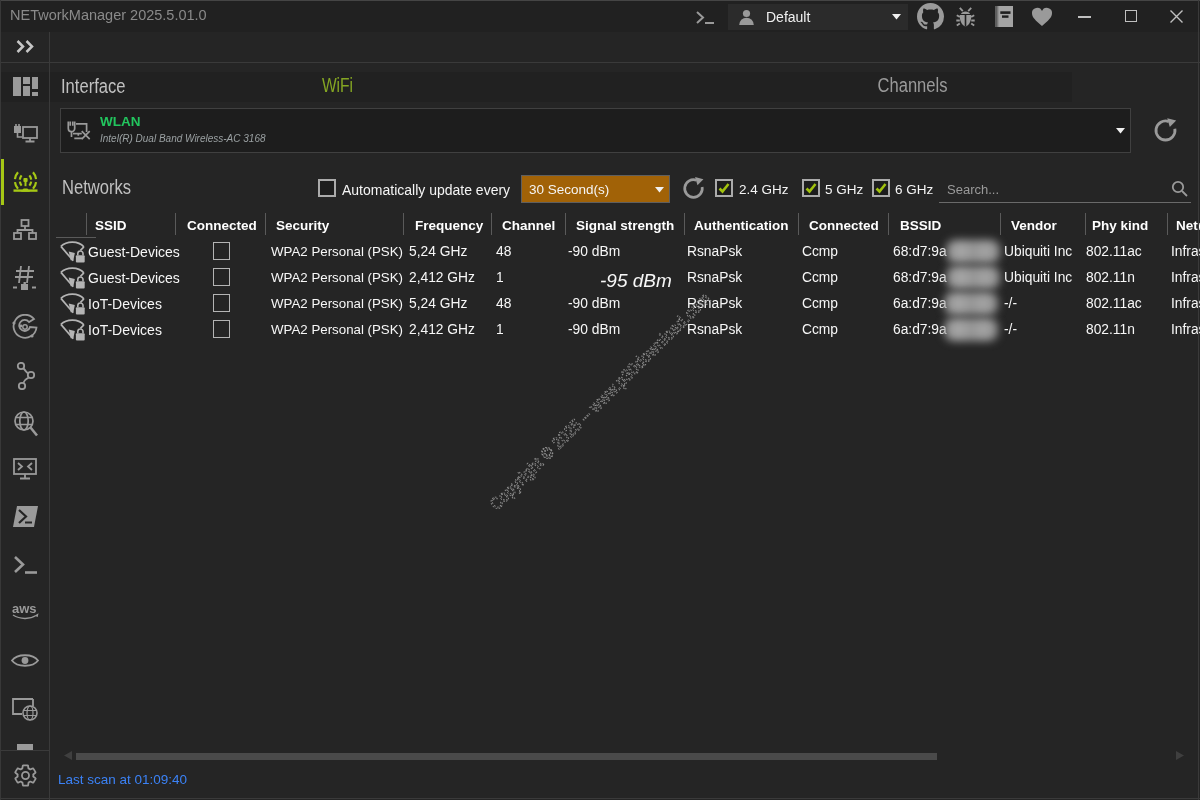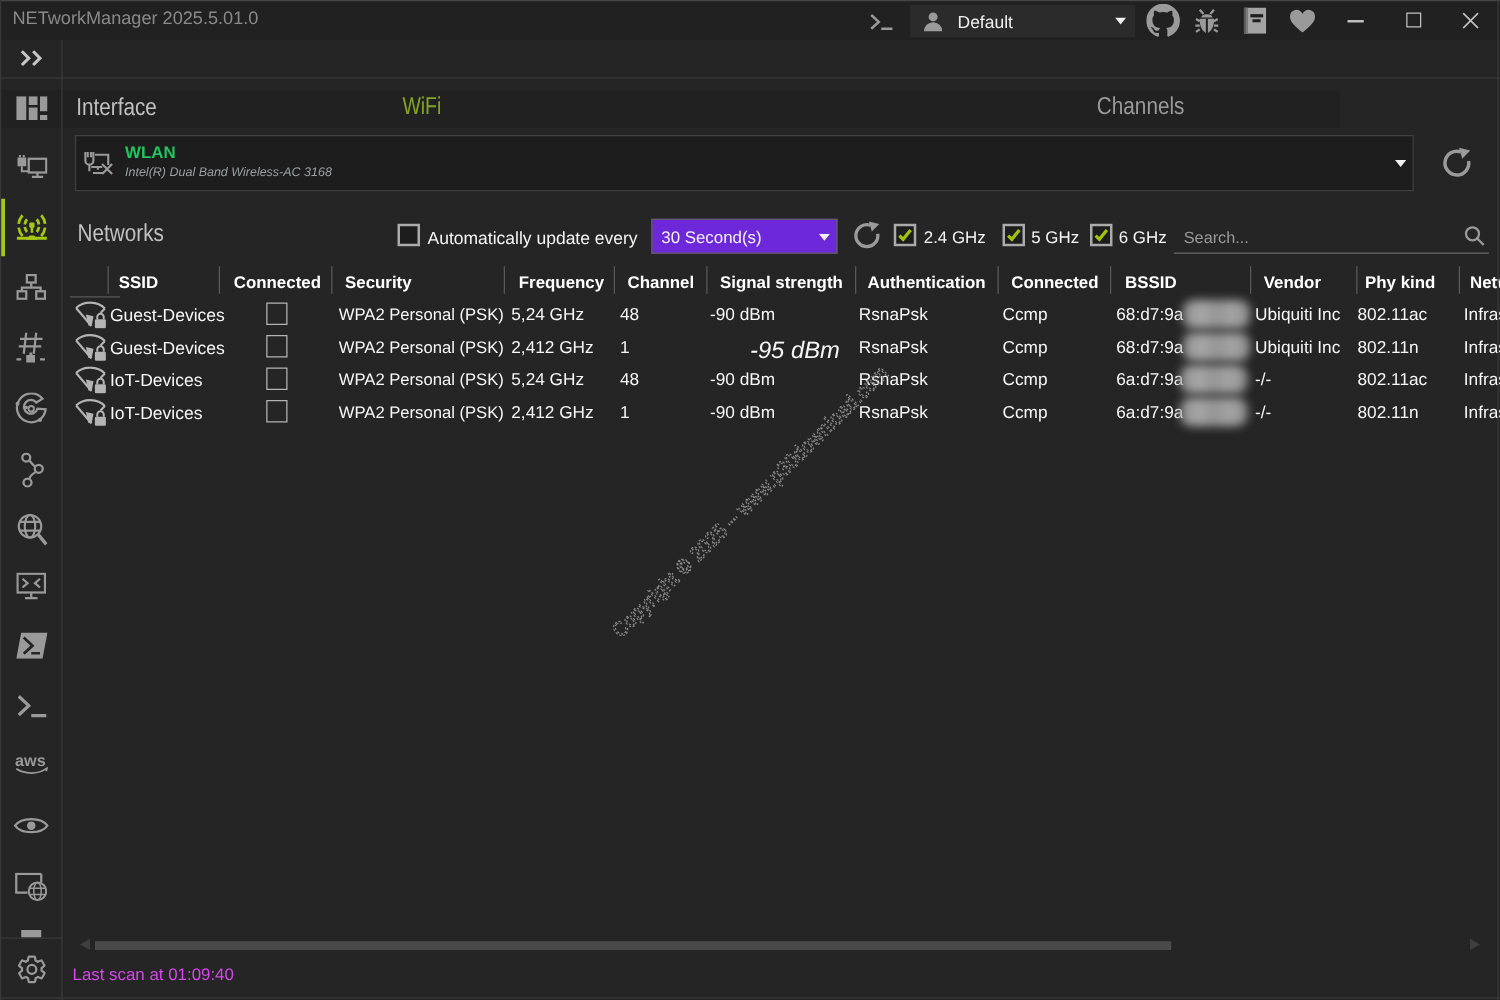--- a/index.html
+++ b/index.html
@@ -237,21 +237,21 @@
 <svg class="abs" style="left:1152px;top:117px;" width="27" height="27" viewBox="0 0 27 27">
   <path d="M22.85 11.85 A9.5 9.5 0 1 1 16.75 4.57" stroke="#9a9a9a" stroke-width="2.8" fill="none"></path>
   <path d="M15.2 1.2 L24.2 3.4 L17.8 9.9 Z" fill="#9a9a9a"></path>
 </svg>
 
 <div class="abs" style="left:62px;top:176px;font-size:19.5px;color:#c0c0c0;transform:scaleX(0.85);transform-origin:left;">Networks</div>
 
 <div class="abs" style="left:318px;top:179px;width:18px;height:18px;border:2px solid #ababab;background:#1d1d1d;"></div>
 <div class="abs" style="left:342px;top:182px;font-size:14px;color:#f5f5f5;">Automatically update every</div>
 
-<div class="abs" style="left:521px;top:175px;width:149px;height:28px;background:#6d28d9;border:1px solid #5f5f5f;">
+<div class="abs" style="left:521px;top:175px;width:149px;height:28px;background:#a16207;border:1px solid #5f5f5f;">
   <div class="abs" style="left:7px;top:6px;font-size:13.5px;color:#f5f5f5;">30 Second(s)</div>
   <svg class="abs" style="left:133px;top:11px;" width="9" height="6" viewBox="0 0 9 6">
       <path d="M0 0 h9 l-4.5 5.5 z" fill="#f0f0f0"></path>
     </svg>
 </div>
 
 <svg class="abs" style="left:681px;top:176px;" width="25" height="25" viewBox="0 0 27 27">
   <path d="M22.85 11.85 A9.5 9.5 0 1 1 16.75 4.57" stroke="#9a9a9a" stroke-width="2.9" fill="none"></path>
   <path d="M15.2 1.2 L24.2 3.4 L17.8 9.9 Z" fill="#9a9a9a"></path>
 </svg>
@@ -430,13 +430,13 @@
 <div class="abs" style="left:0;top:798px;width:1200px;height:1px;background:#3a3a3a;"></div>
 
 <svg class="abs" style="left:64px;top:751px;" width="8" height="9" viewBox="0 0 8 9">
     <path d="M8 0 v9 L0 4.5 z" fill="#3f3f3f"></path>
   </svg>
 <div class="abs" style="left:76px;top:753px;width:861px;height:6.5px;background:#4a4a4a;"></div>
 <svg class="abs" style="left:1176px;top:751px;" width="8" height="9" viewBox="0 0 8 9">
     <path d="M0 0 v9 L8 4.5 z" fill="#3f3f3f"></path>
   </svg>
 
-<div class="abs" style="left:58px;top:772px;font-size:13.5px;color:#d946ef;">Last scan at 01:09:40</div>
+<div class="abs" style="left:58px;top:772px;font-size:13.5px;color:#3b82f6;">Last scan at 01:09:40</div>
 
 </body></html>

